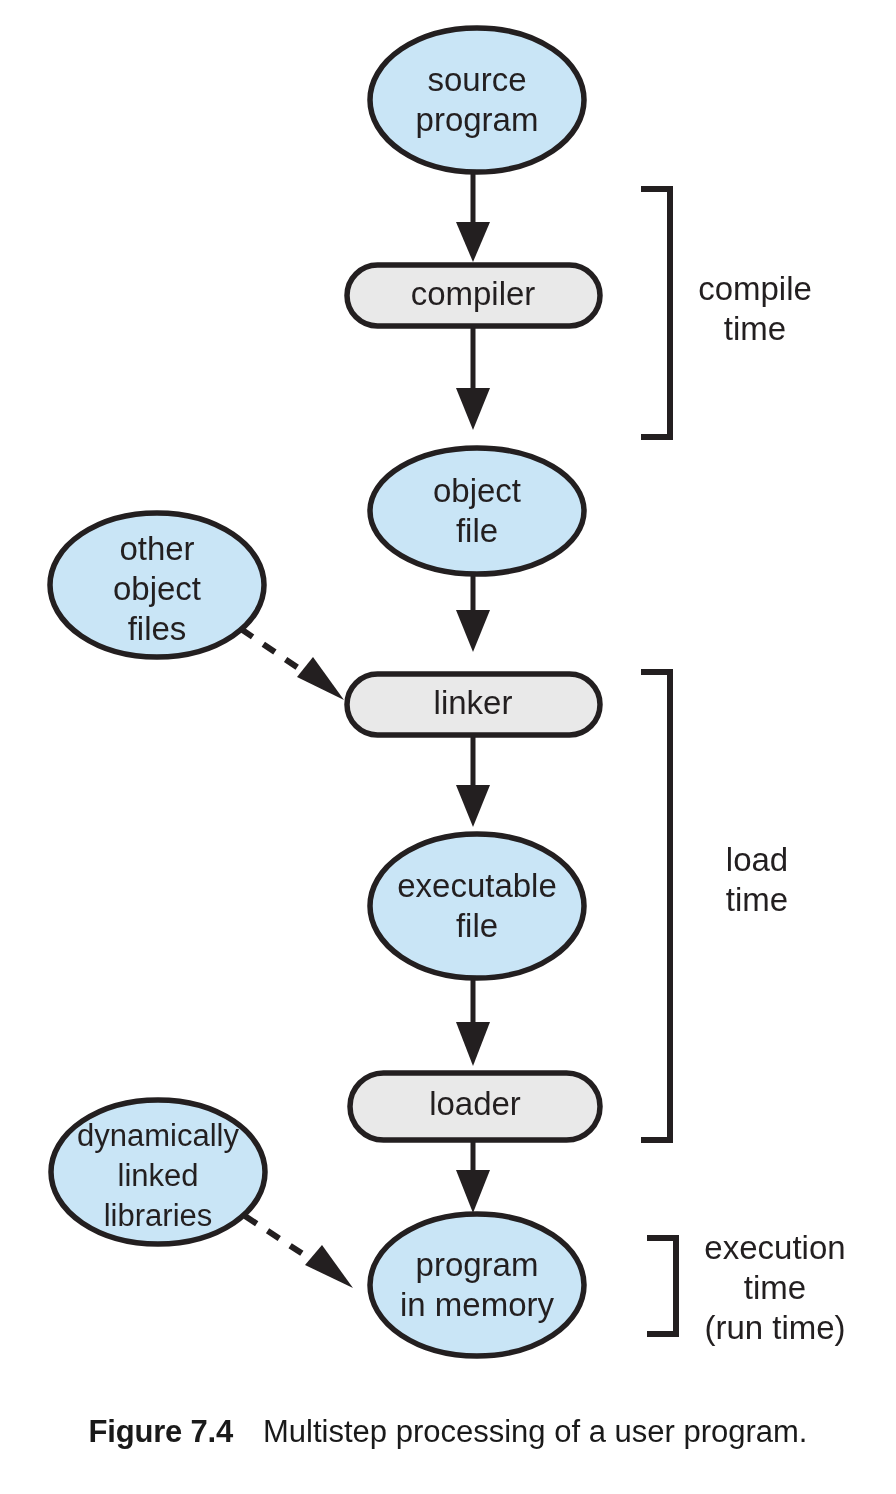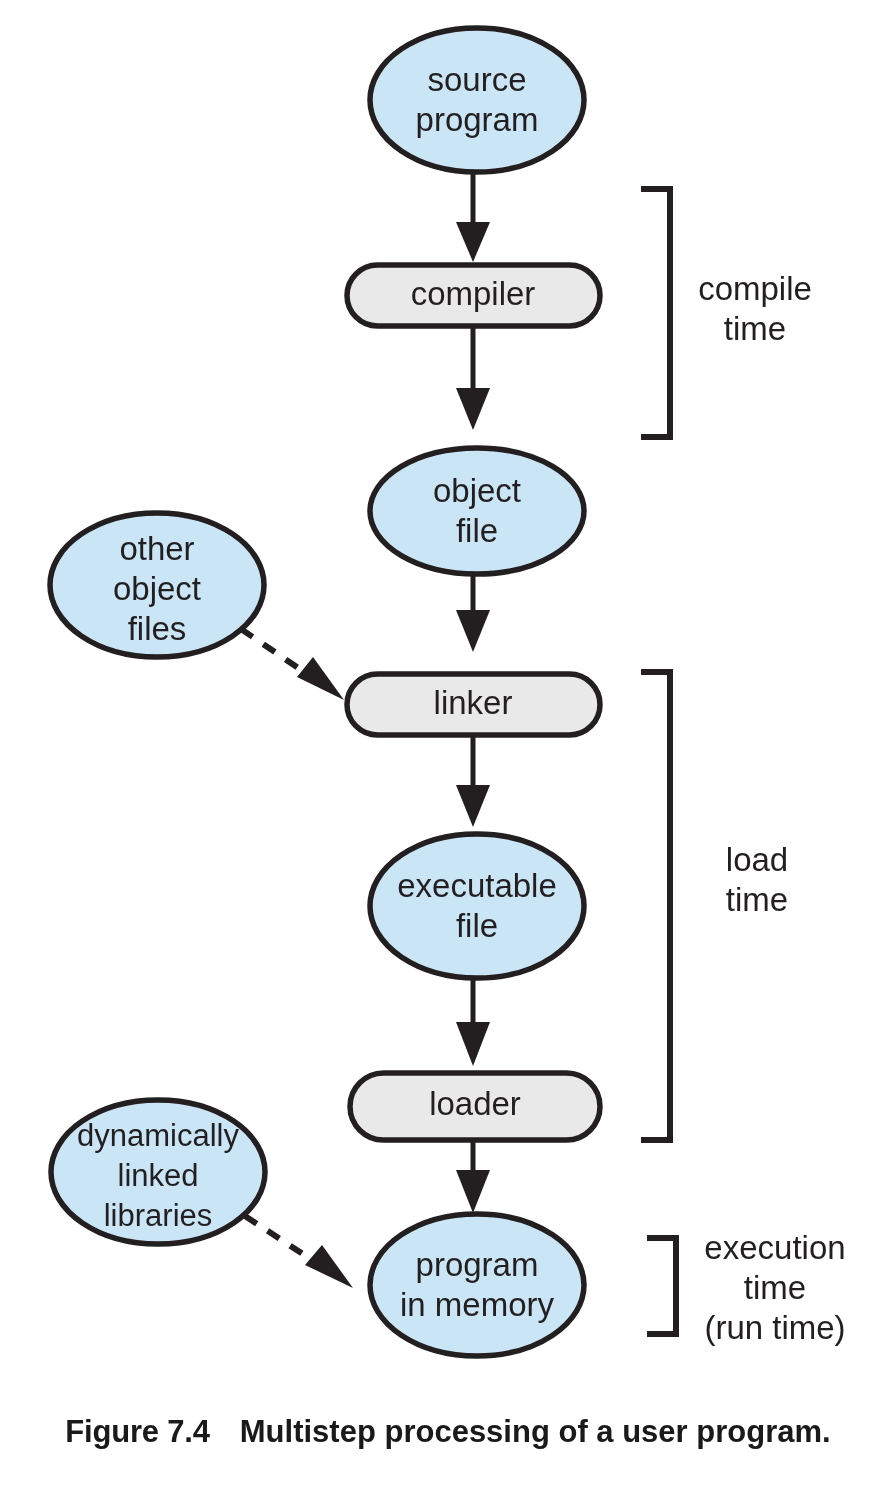--- a/index.html
+++ b/index.html
@@ -85,21 +85,21 @@
     font-family: "Liberation Sans", sans-serif;
     font-size: 31px;
     color: #1a1a1a;
     white-space: nowrap;
   }
   #caption .cap-label {
     font-weight: bold;
     letter-spacing: -0.2px;
   }
   #caption .cap-text {
-    font-weight: bold;
+    font-weight: normal;
     margin-left: 30px;
   }
 </style>
 </head>
 <body>
 
 <div id="diagram-root">
   <svg id="figure-svg" viewBox="0 0 896 1494" xmlns="http://www.w3.org/2000/svg">
 
     <g>

